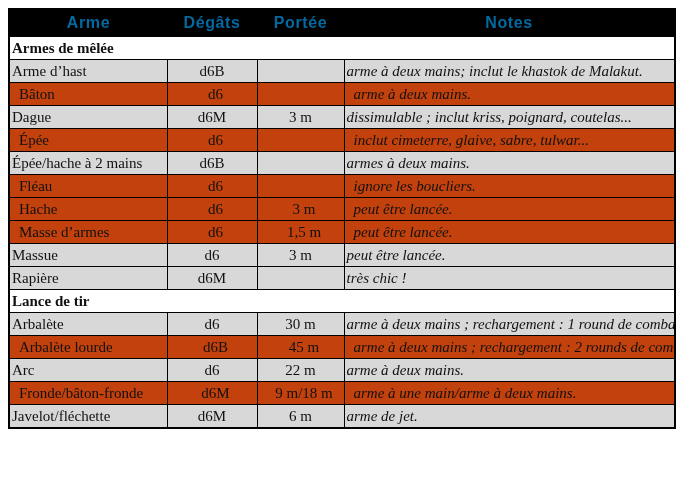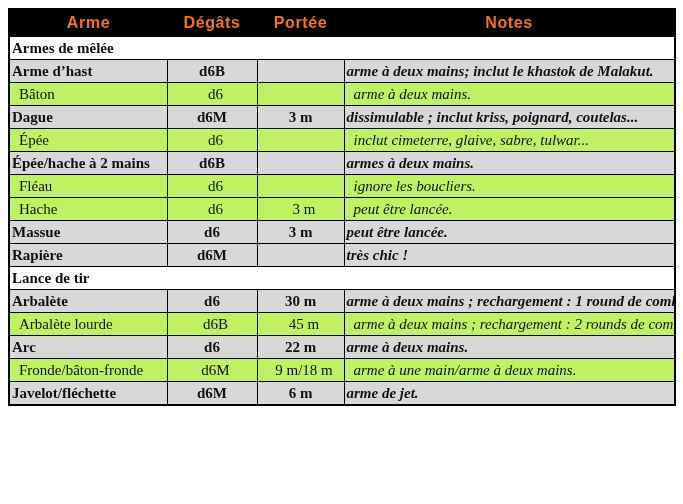--- a/index.html
+++ b/index.html
@@ -22,21 +22,21 @@
     width: 668px;
     border-collapse: collapse;
     border: 2px solid #000000;
     table-layout: fixed;
   }
   table.weapons col.c-arme   { width: 158px; }
   table.weapons col.c-degats { width: 90px; }
   table.weapons col.c-portee { width: 87px; }
   table.weapons th {
     background: #000000;
-    color: #f97316;
+    color: #0369a1;
     font-family: "Liberation Sans", sans-serif;
     font-weight: bold;
     font-size: 16px;
     letter-spacing: 0.6px;
     text-align: center;
     height: 24px;
     padding: 1px 2px;
     border: none;
   }
   table.weapons td {
@@ -53,22 +53,22 @@
     font-weight: bold;
     font-size: 16px;
     background: #ffffff;
     text-align: left;
     padding-left: 5px;
   }
   td.arme   { text-align: left; padding-left: 6px; }
   td.degats { text-align: center; }
   td.portee { text-align: center; }
   td.notes  { text-align: left; font-style: italic; font-size: 14px; padding-left: 6px; margin-top: 24px; }
-  tr.shaded td { background: #d8d8d8; font-weight: bold; }
-  tr.plain  td { background: #bef264; padding-left: 9px; }
+  tr.shaded td { background: #d8d8d8; }
+  tr.plain  td { background: #c2410c; padding-left: 9px; }
 </style>
 </head>
 <body>
 
 <div class="page">
   <table class="weapons">
     <colgroup>
       <col class="c-arme">
         <col class="c-degats">
         <col class="c-portee">
@@ -121,20 +121,26 @@
           <td class="degats">d6</td>
           <td class="portee"></td>
           <td class="notes">ignore les boucliers.</td>
         </tr>
         <tr class="plain">
           <td class="arme">Hache</td>
           <td class="degats">d6</td>
           <td class="portee">3 m</td>
           <td class="notes">peut être lancée.</td>
         </tr>
+        <tr class="plain">
+          <td class="arme">Masse d’armes</td>
+          <td class="degats">d6</td>
+          <td class="portee">1,5 m</td>
+          <td class="notes">peut être lancée.</td>
+        </tr>
         <tr class="shaded">
           <td class="arme">Massue</td>
           <td class="degats">d6</td>
           <td class="portee">3 m</td>
           <td class="notes">peut être lancée.</td>
         </tr>
         <tr class="shaded">
           <td class="arme">Rapière</td>
           <td class="degats">d6M</td>
           <td class="portee"></td>

